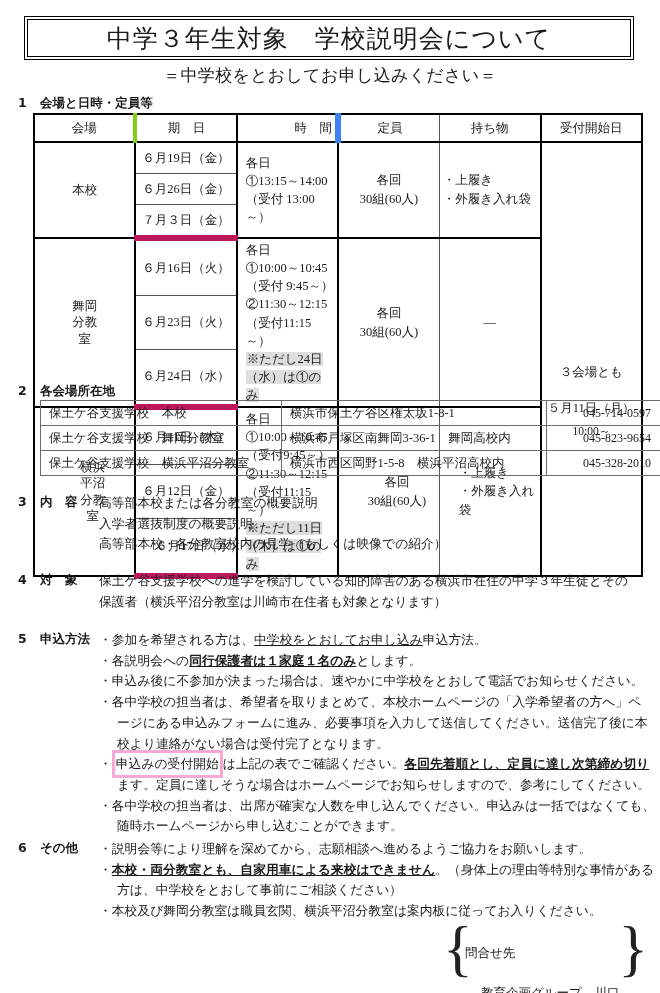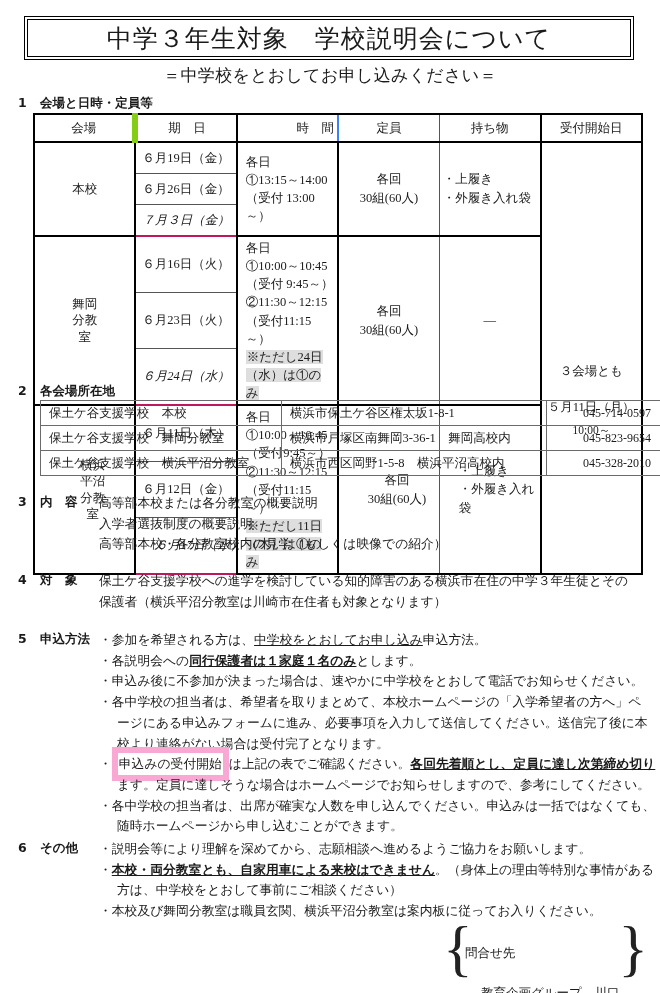--- a/index.html
+++ b/index.html
@@ -70,21 +70,21 @@
     text-align:center;width:38px;line-height:1.32;font-size:12.5px;
     border-right:2px solid #000;border-bottom:2px solid #000;
   }
   .tbl-main .venue-multi{
     writing-mode:horizontal-tb;
   }
   .tbl-main .venue-multi span{display:block;text-align:center;}
   .tbl-main .dcell{
     text-align:center;width:78px;height:26px;font-size:12.5px;white-space:nowrap;
   }
-  .tbl-main .dcell-last{border-bottom:2px solid #be185d;font-style:italic;}
+  .tbl-main .dcell-last{border-bottom:6px solid #be185d;}
   .tbl-main .timecell{
     width:235px;line-height:1.45;padding-left:8px;font-size:12.5px;
     border-bottom:2px solid #000;border-left:2px solid #000;
   }
   .tbl-main .capcell{
     width:62px;text-align:center;line-height:1.5;font-size:12.5px;
     border-bottom:2px solid #000;border-left:2px solid #000;
   }
   .tbl-main .bringcell{
     width:78px;line-height:1.5;font-size:12.5px;
@@ -108,21 +108,21 @@
   }
   .tbl-addr .c1{width:224px;}
   .tbl-addr .c2{width:248px;}
   .tbl-addr .c3{width:124px;text-align:center;font-size:12px;}
 
   
   .bodyblk{position:absolute;font-size:12.8px;line-height:1.62;}
   .bodyblk .ln{white-space:nowrap;}
   .ul{text-decoration:underline;}
   .bdul{font-weight:bold;text-decoration:underline;}
-  .boxed{border:6px solid #f9a8d4;padding:4px 1px;}
+  .boxed{border:3px solid #f9a8d4;padding:4px 1px;}
 
   
   .contact{
     position:absolute;left:443px;top:917px;width:205px;height:70px;
   }
   .contact .brace{
     position:absolute;top:0;font-size:62px;line-height:62px;
     font-family:"Liberation Serif",serif;color:#222;
   }
   .contact .brace-l{left:0;}
@@ -142,24 +142,24 @@
     <div class="title-text">中学３年生対象　学校説明会について</div>
   </div>
   <div class="subtitle">＝中学校をとおしてお申し込みください＝</div>
 
   <div class="sec-num" style="left:18px;top:95px;">1</div>
   <div class="sec-label" style="left:40px;top:95px;">会場と日時・定員等</div>
 
   <table class="tbl-main">
     <tbody>
         <tr>
-      <td class="hdr outer-t outer-l" style="border-right:6px solid #84cc16;">会場</td>
+      <td class="hdr outer-t outer-l" style="border-right:4px solid #84cc16;">会場</td>
       <td class="hdr outer-t">期　日</td>
       <td class="hdr outer-t" style="border-left:2px solid #000;text-align:right;">時　間</td>
-      <td class="hdr outer-t" style="border-left:2px solid #3b82f6;">定員</td>
+      <td class="hdr outer-t" style="border-left:6px solid #3b82f6;">定員</td>
       <td class="hdr outer-t">持ち物</td>
       <td class="hdr outer-t outer-r" style="border-left:2px solid #000;">受付開始日</td>
     </tr>
 
     <tr>
       <td class="venue outer-l" rowspan="3">
         <span>本校</span>
       </td>
       <td class="dcell">６月19日（金）</td>
       <td class="timecell" rowspan="3">

